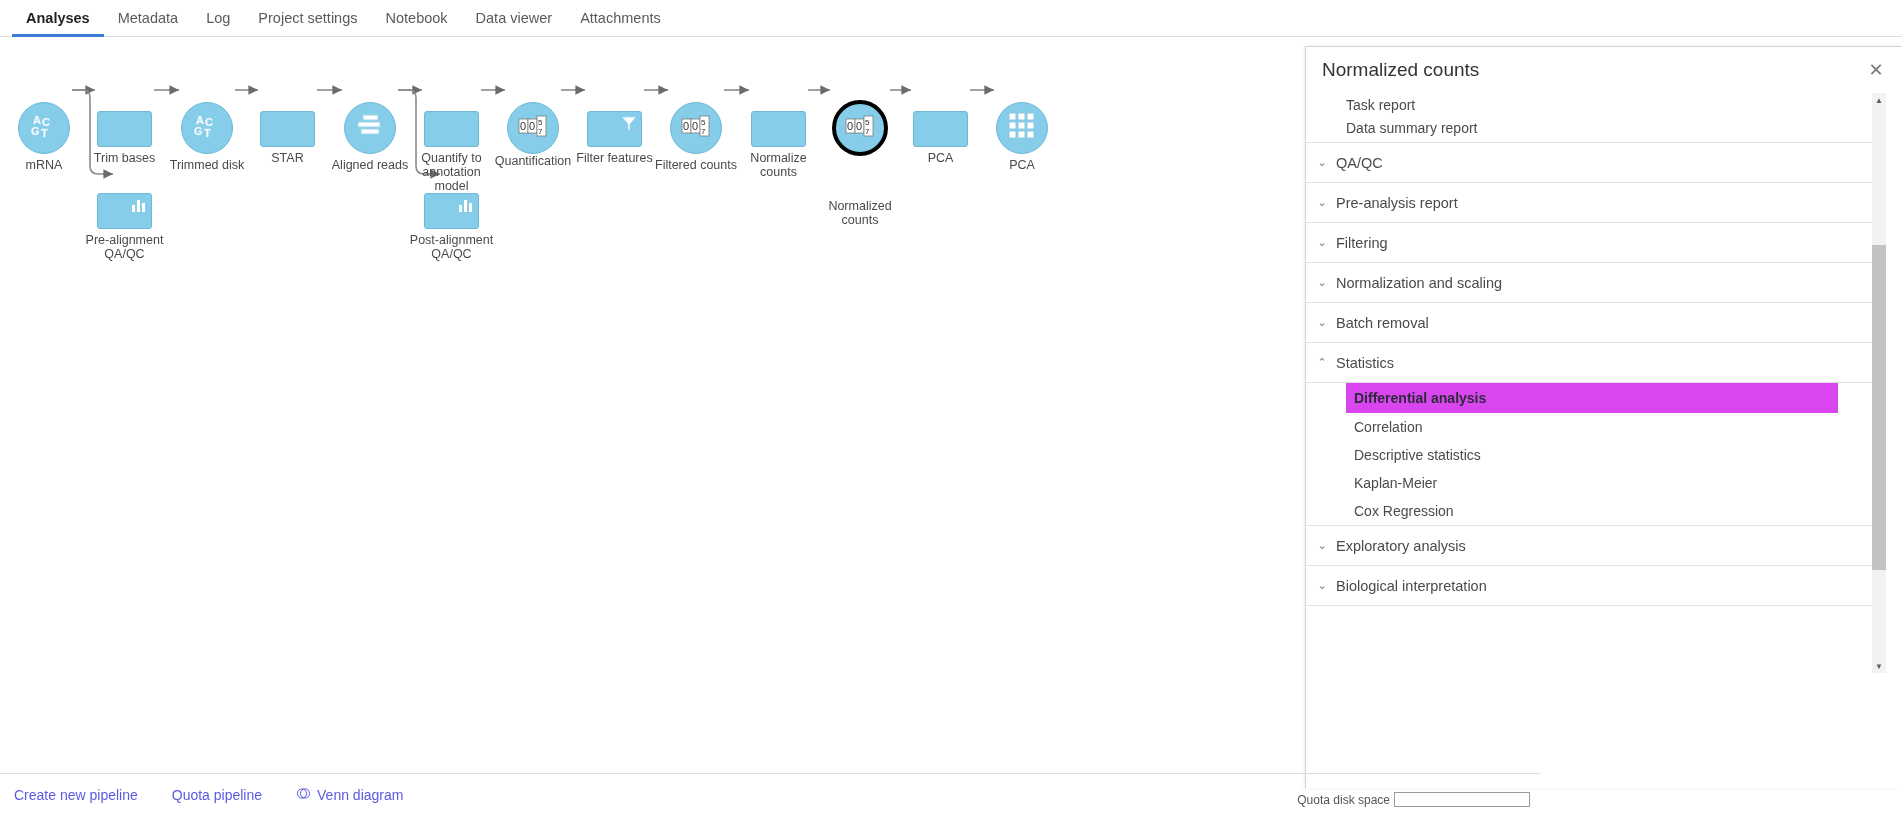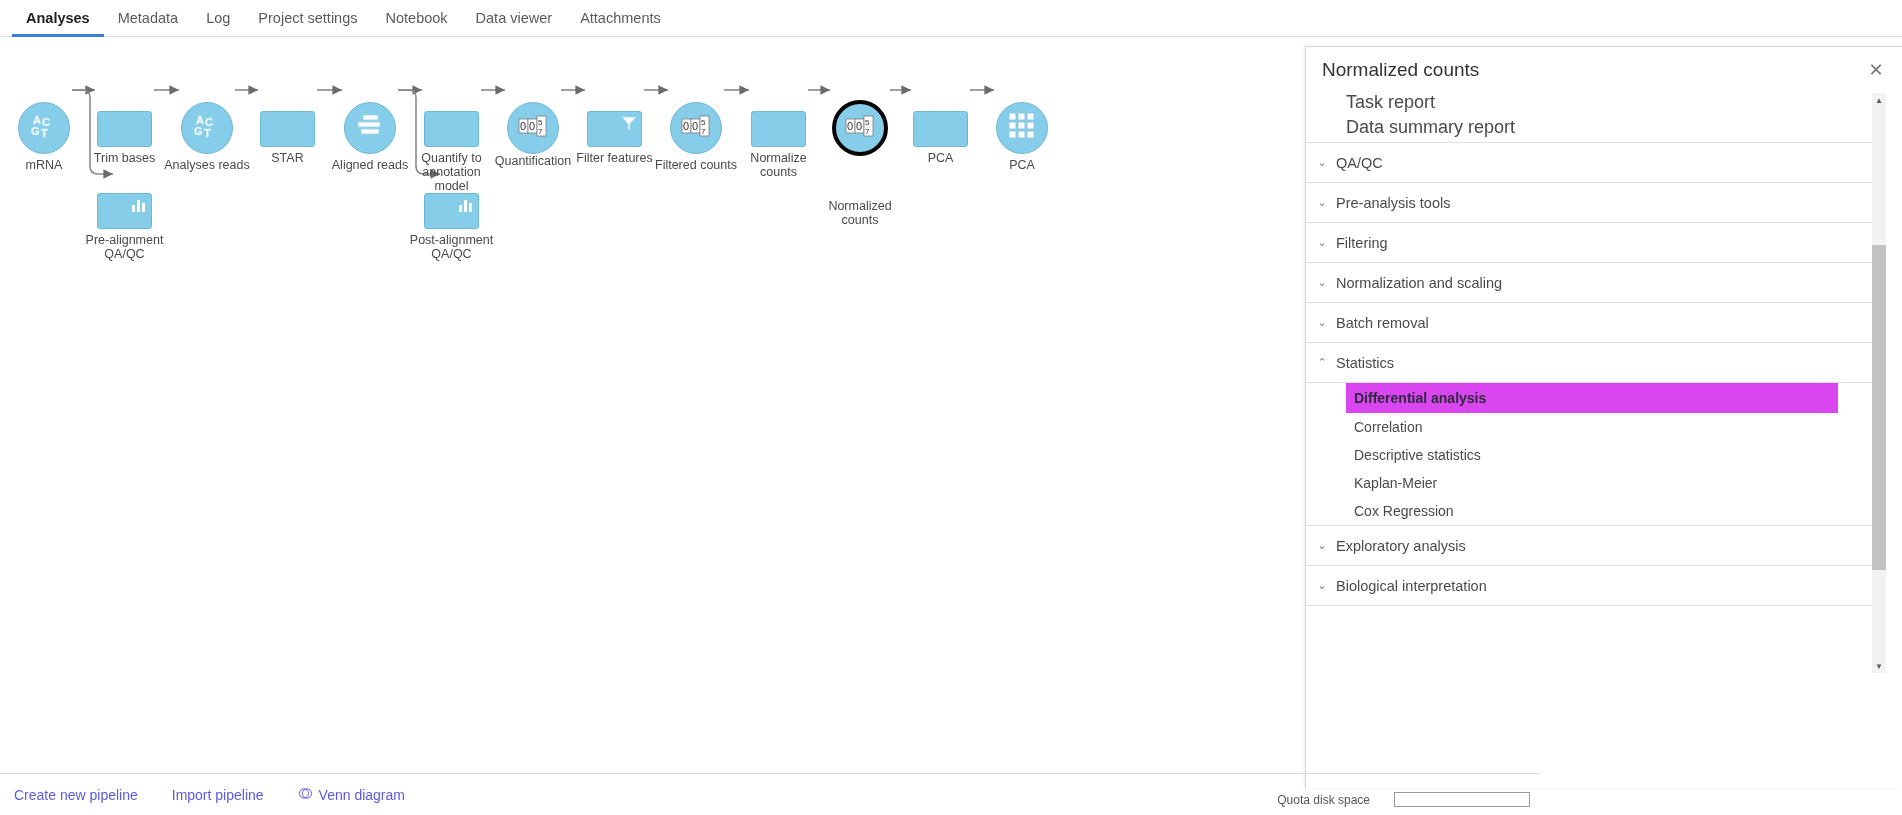--- a/index.html
+++ b/index.html
@@ -106,21 +106,21 @@
   }
   .sec .caret {
     width: 16px; margin-left: -18px; margin-right: 6px;
     font-size: 11px; color: #7b7b95;
     display: inline-block; text-align: center;
   }
   .plain {
     height: 29px;
     display: flex; align-items: center;
     padding-left: 40px;
-    font-size: 18px; color: #4a4a4a;
+    font-size: 14px; color: #4a4a4a;
     cursor: pointer;
   }
   .plain.cut { height: 20px; align-items: flex-end; overflow: hidden; }
   .divider { height: 1px; background: #e2e2e2; }
   .sub {
     height: 28px;
     display: flex; align-items: center;
     margin: 0 34px 0 40px;
     padding-left: 8px;
     font-size: 14px; color: #4a4a4a;
@@ -160,21 +160,21 @@
     padding-left: 14px;
   }
   .flink {
     font-size: 14px; color: #5b5be0;
     margin-right: 34px; cursor: pointer;
     display: flex; align-items: center; gap: 6px;
     white-space: nowrap;
   }
   #quota {
     position: absolute; right: 10px; bottom: 8px;
-    display: flex; align-items: center; gap: 24px;
+    display: flex; align-items: center; gap: 4px;
     font-size: 12px; color: #555555;
   }
   #quota-bar {
     width: 136px; height: 15px;
     border: 1px solid #9a9a9a; background: #ffffff;
   }
 </style>
 </head>
 <body>
 
@@ -243,21 +243,21 @@
     </div>
     <div class="node" style="left: 181px; top: 64px;">
       <div class="node-shape-circle">
         <span><svg width="30" height="30" viewBox="0 0 30 30">
             <text x="4" y="13" font-family="Liberation Sans" font-size="11" font-weight="bold" fill="#ffffff" stroke="#cfe9f6" stroke-width="0.4">A</text>
             <text x="13" y="15" font-family="Liberation Sans" font-size="11" font-weight="bold" fill="#ffffff" stroke="#cfe9f6" stroke-width="0.4">C</text>
             <text x="2" y="24" font-family="Liberation Sans" font-size="11" font-weight="bold" fill="#ffffff" stroke="#cfe9f6" stroke-width="0.4">G</text>
             <text x="12" y="26" font-family="Liberation Sans" font-size="11" font-weight="bold" fill="#ffffff" stroke="#cfe9f6" stroke-width="0.4">T</text>
           </svg></span>
       </div>
-      <div class="node-label" style="top: 56px;">Analyses reads</div>
+      <div class="node-label" style="top: 56px;">Trimmed disk</div>
     </div>
     <div class="node" style="left: 260px; top: 73px;">
       <div class="node-shape-rect"></div>
       <div class="node-label" style="top: 40px;">STAR</div>
     </div>
     <div class="node" style="left: 344px; top: 64px;">
       <div class="node-shape-circle">
         <span><svg width="30" height="26" viewBox="0 0 30 26">
             <rect x="8" y="2" width="15" height="5" fill="#ffffff" stroke="#9fd4ea"></rect>
             <rect x="3" y="9" width="22" height="5" fill="#ffffff" stroke="#9fd4ea"></rect>
@@ -386,21 +386,21 @@
       <div class="plain">
         <span>Data summary report</span>
       </div>
       <div class="divider"></div>
       <div class="sec">
         <span class="caret">⌄</span>
         <span>QA/QC</span>
       </div>
       <div class="sec">
         <span class="caret">⌄</span>
-        <span>Pre-analysis tools</span>
+        <span>Pre-analysis report</span>
       </div>
       <div class="sec">
         <span class="caret">⌄</span>
         <span>Filtering</span>
       </div>
       <div class="sec">
         <span class="caret">⌄</span>
         <span>Normalization and scaling</span>
       </div>
       <div class="sec">
@@ -442,21 +442,21 @@
     <div class="arrow bot">▼</div>
   </div>
 </div>
 
 <div id="footer">
   <div id="footer-links" style="display:flex;align-items:center;">
       <div class="flink">
         <span>Create new pipeline</span>
       </div>
       <div class="flink">
-        <span>Import pipeline</span>
+        <span>Quota pipeline</span>
       </div>
       <div class="flink">
         <span><svg width="15" height="15" viewBox="0 0 15 15">
             <circle cx="6" cy="7.5" r="4.6" fill="none" stroke="#5b5be0" stroke-width="1"></circle>
             <circle cx="9" cy="7.5" r="4.6" fill="none" stroke="#5b5be0" stroke-width="1"></circle>
           </svg></span>
         <span>Venn diagram</span>
       </div>
     </div>
   <div id="quota">

